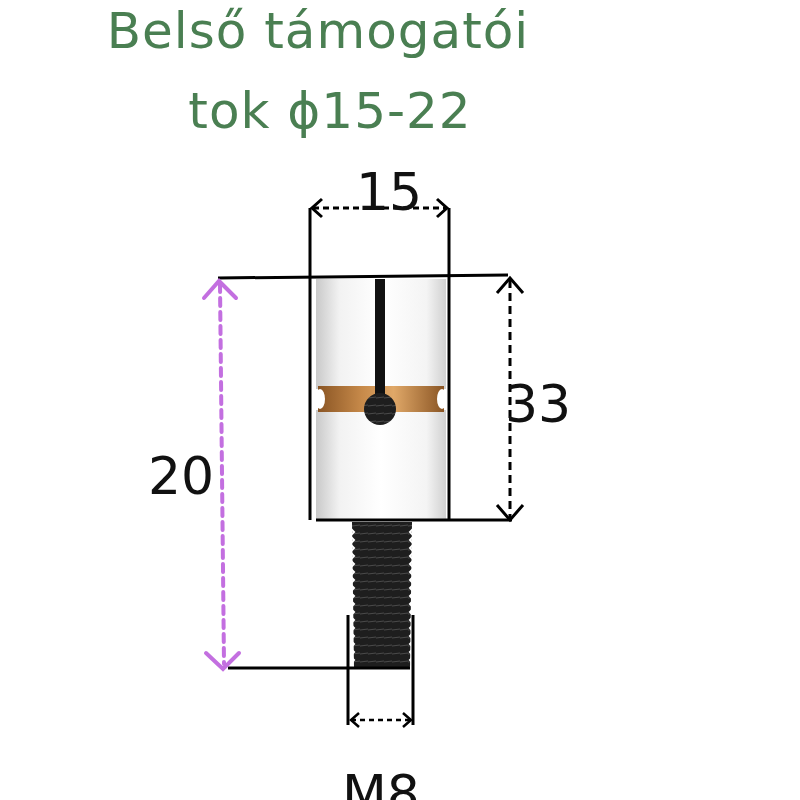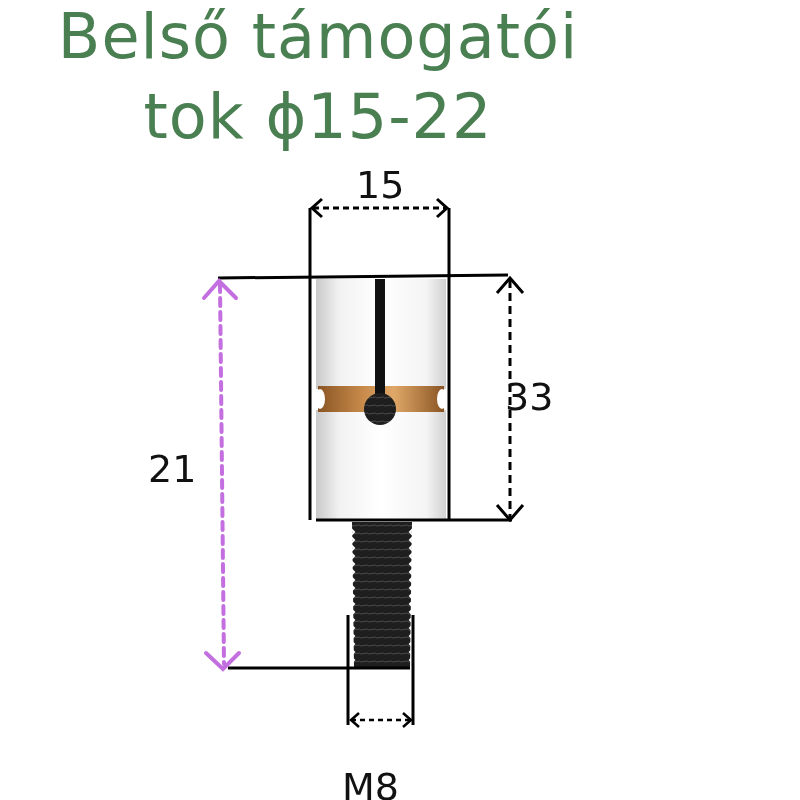--- a/index.html
+++ b/index.html
@@ -1,20 +1,20 @@
 <!DOCTYPE html>
 <html><head>
 <meta charset="utf-8">
 <style>
   html,body{margin:0;padding:0;background:#ffffff;}
   body{width:800px;height:800px;position:relative;overflow:hidden;font-family:"DejaVu Sans","Liberation Sans",sans-serif;}
-  .title{position:absolute;left:0;width:636px;text-align:center;color:#4a7f52;font-size:62px;line-height:1;letter-spacing:1px;}
+  .title{position:absolute;left:0;width:636px;text-align:center;color:#4a7f52;font-size:50px;line-height:1;letter-spacing:1px;}
   .t1{top:6px;}
-  .t2{top:86px;}
-  .dim{position:absolute;font-size:38px;color:#111;line-height:1;}
+  .t2{top:86px;padding-left:12px;}
+  .dim{position:absolute;font-size:52px;color:#111;line-height:1;}
   .d15{left:356px;top:166px;}
   .d22{left:505px;top:378px;}
   .d35{left:148px;top:450px;}
   .dm8{left:342px;top:730px;margin-top:38px;}
   svg{position:absolute;left:0;top:0;}
 </style>
 </head>
 <body>
 
 <div class="title t1">Belső támogatói</div>
@@ -91,14 +91,14 @@
 
   <g stroke="#000" stroke-width="2.5" fill="none">
     <line x1="351" y1="720" x2="410" y2="720" stroke-dasharray="5,4"></line>
     <polyline points="359,713 351,720 359,727"></polyline>
     <polyline points="403,713 411,720 403,727"></polyline>
   </g>
 </svg>
 
 <div class="dim d15">15</div>
 <div class="dim d22">33</div>
-<div class="dim d35">21</div>
+<div class="dim d35">20</div>
 <div class="dim dm8">M8</div>
 
 </body></html>

